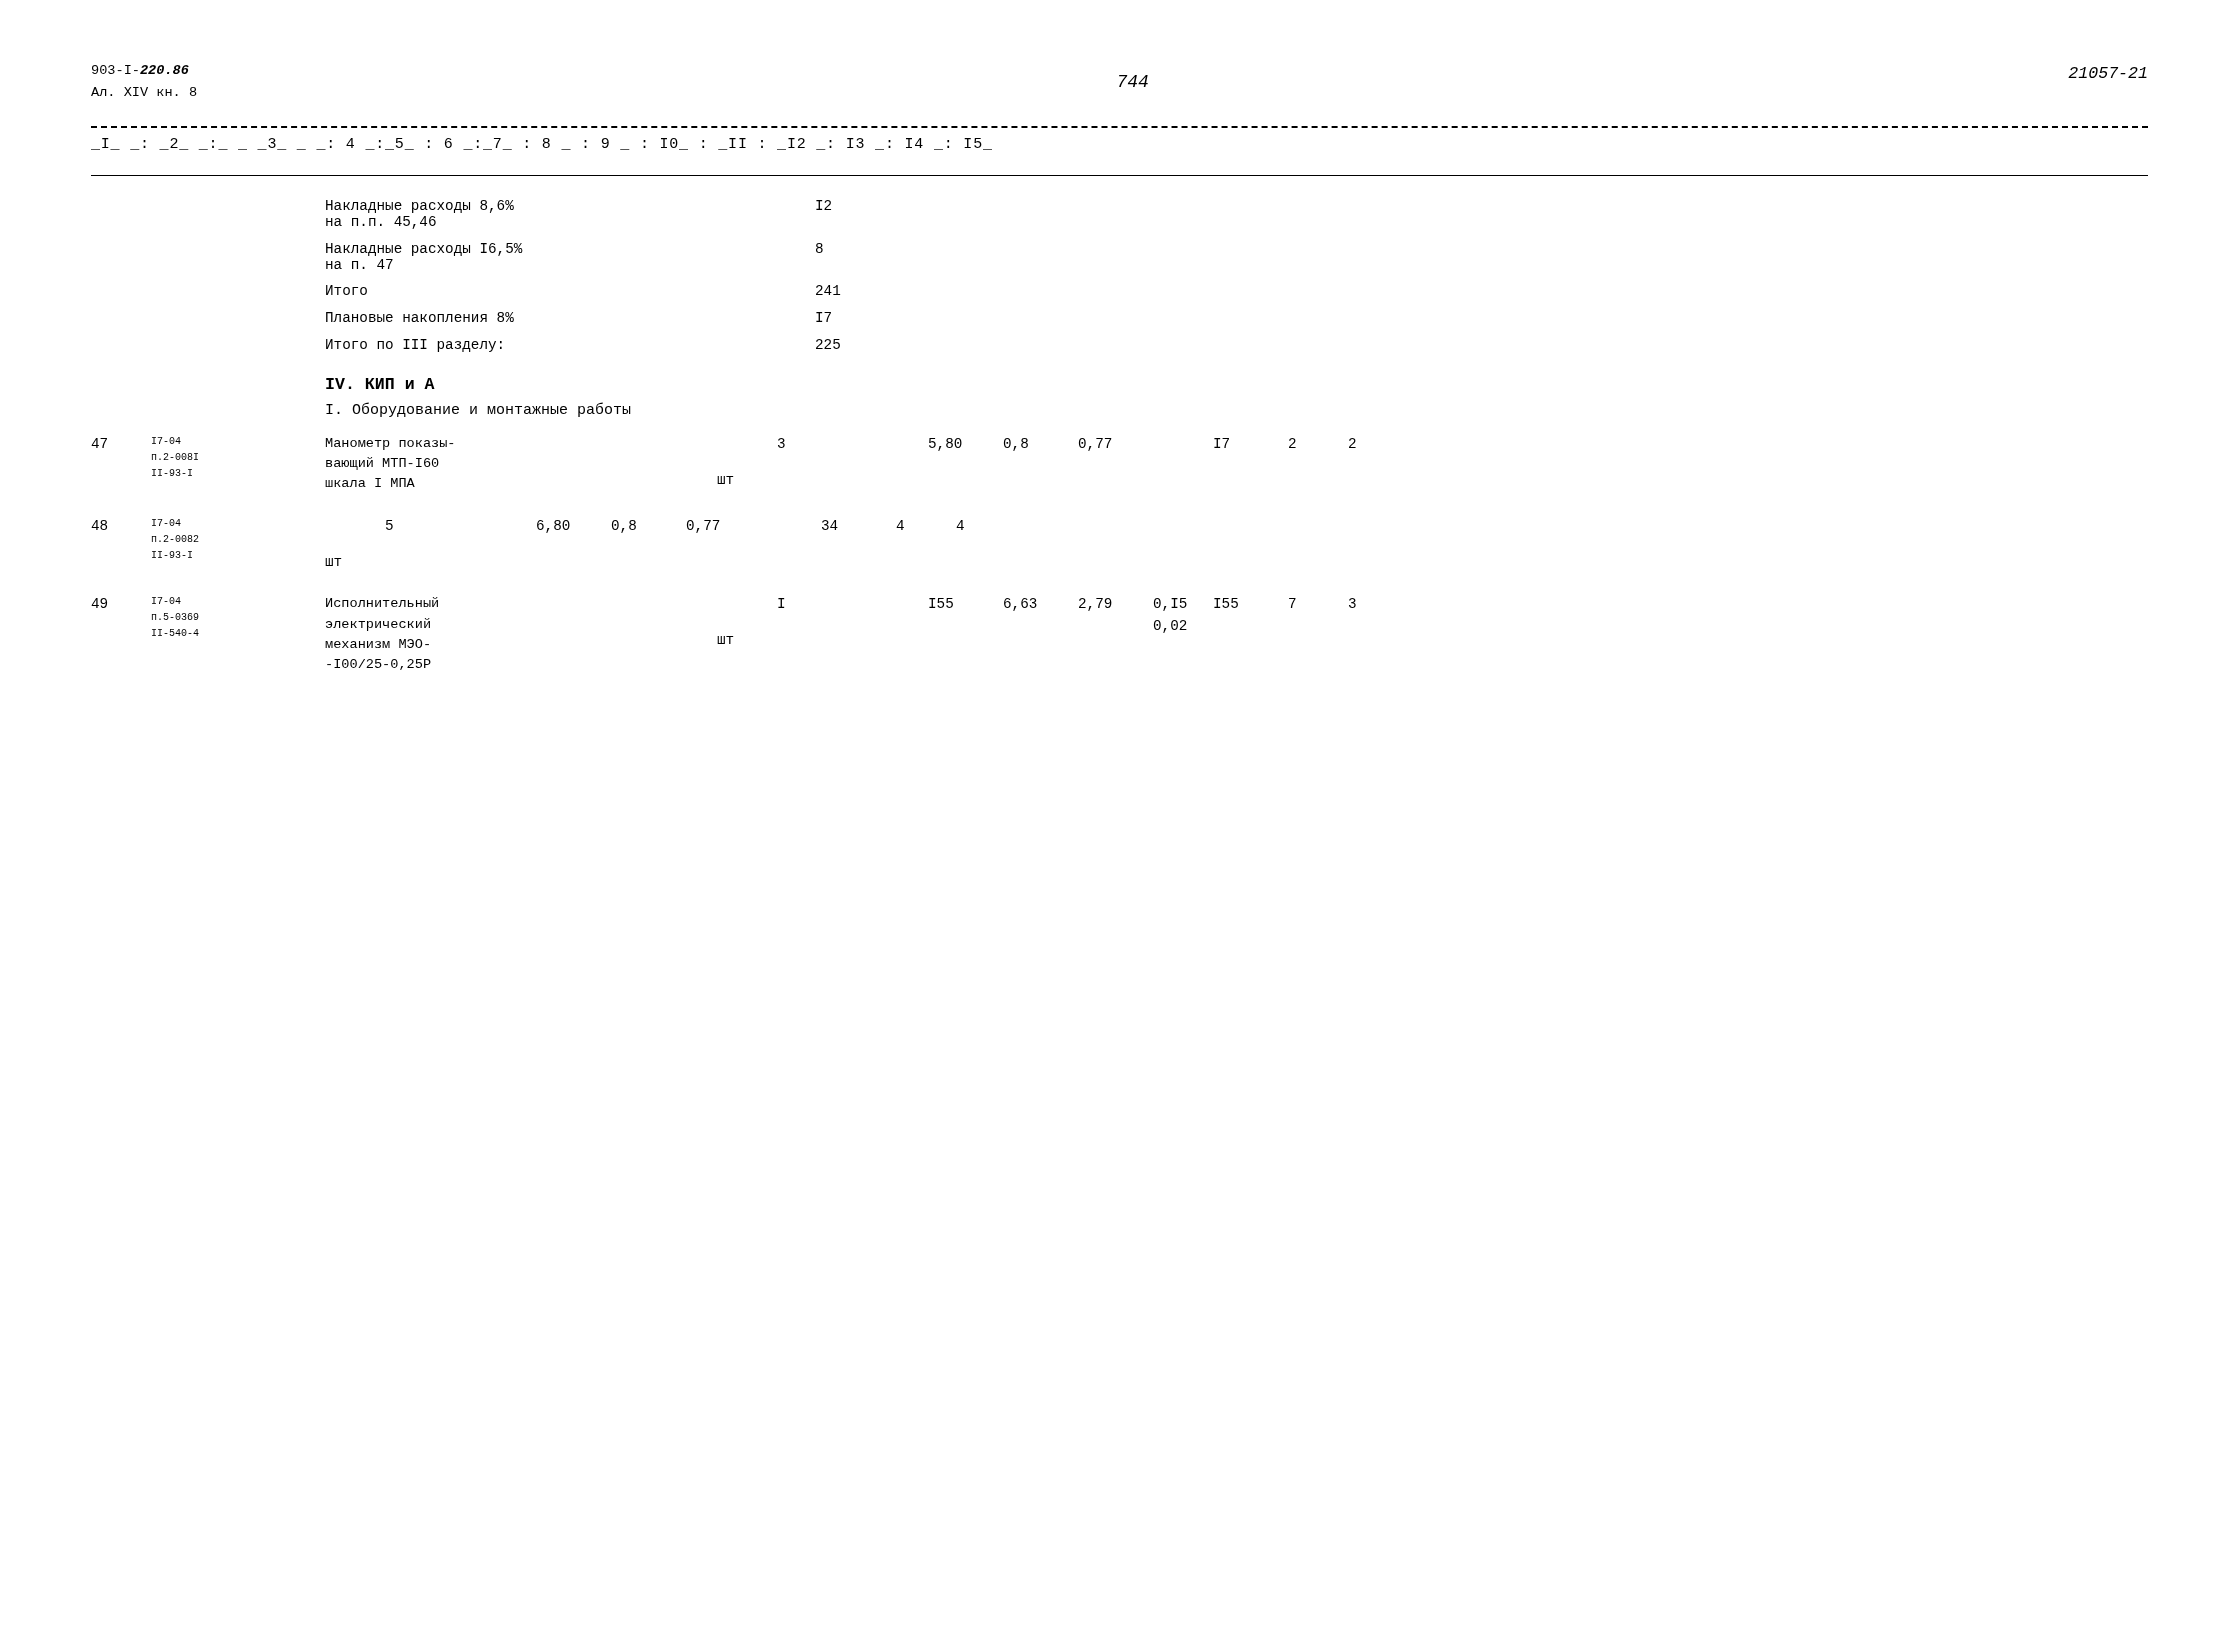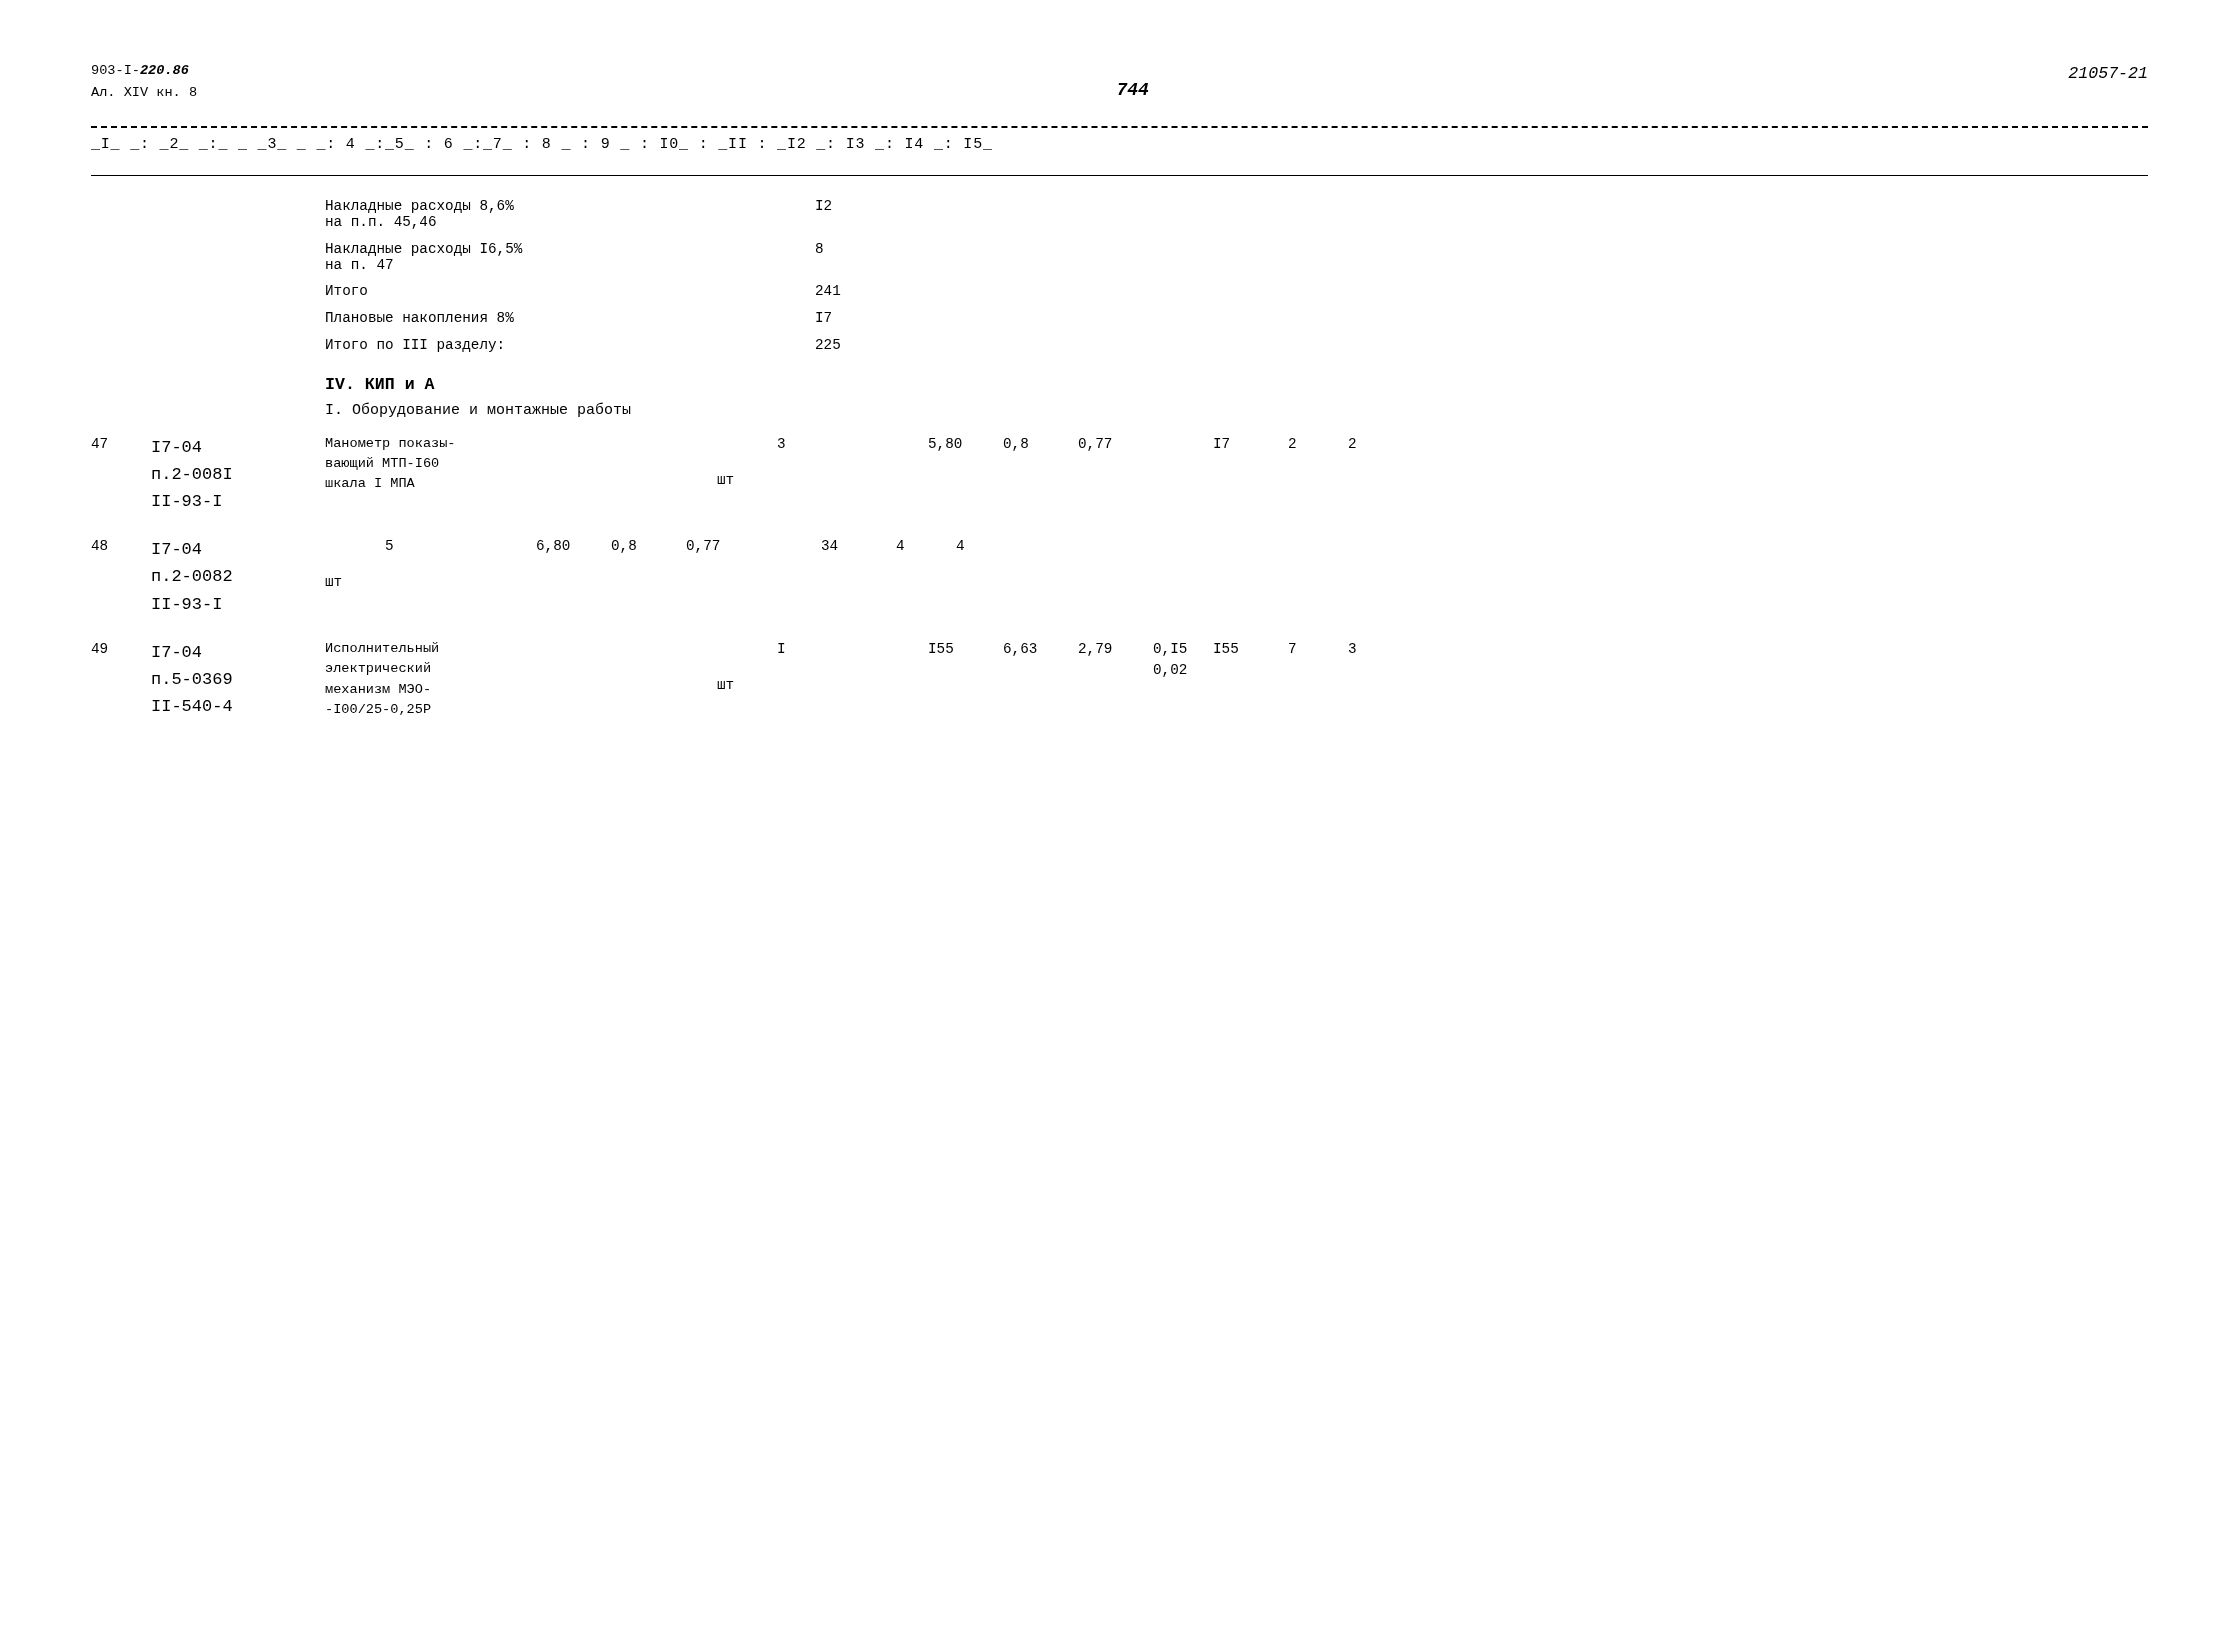--- a/index.html
+++ b/index.html
@@ -30,23 +30,23 @@
       line-height: 1.6;
     }
 
     .header-left .bold-italic {
       font-weight: bold;
       font-style: italic;
     }
 
     .header-center {
       font-size: 18px;
-      font-weight: bold;
+      font-weight: normal;
       font-style: italic;
-      margin-top: 20px;
+      margin-top: 12px;
       text-align: center;
     }
 
     .header-right {
       font-size: 16.6px;
       font-style: italic;
       margin-top: 3.8px;
     }
 
     .dashed-line {
@@ -88,21 +88,21 @@
     }
 
     .col-num {
       width: 60px;
       min-width: 60px;
     }
 
     .col-code {
       width: 174px;
       min-width: 174px;
-      font-size: 17px;
+      font-size: 10px;
       line-height: 1.6;
     }
 
     .col-name {
       width: 392px;
       min-width: 392px;
       font-size: 13.6px;
       line-height: 1.5;
     }
 

